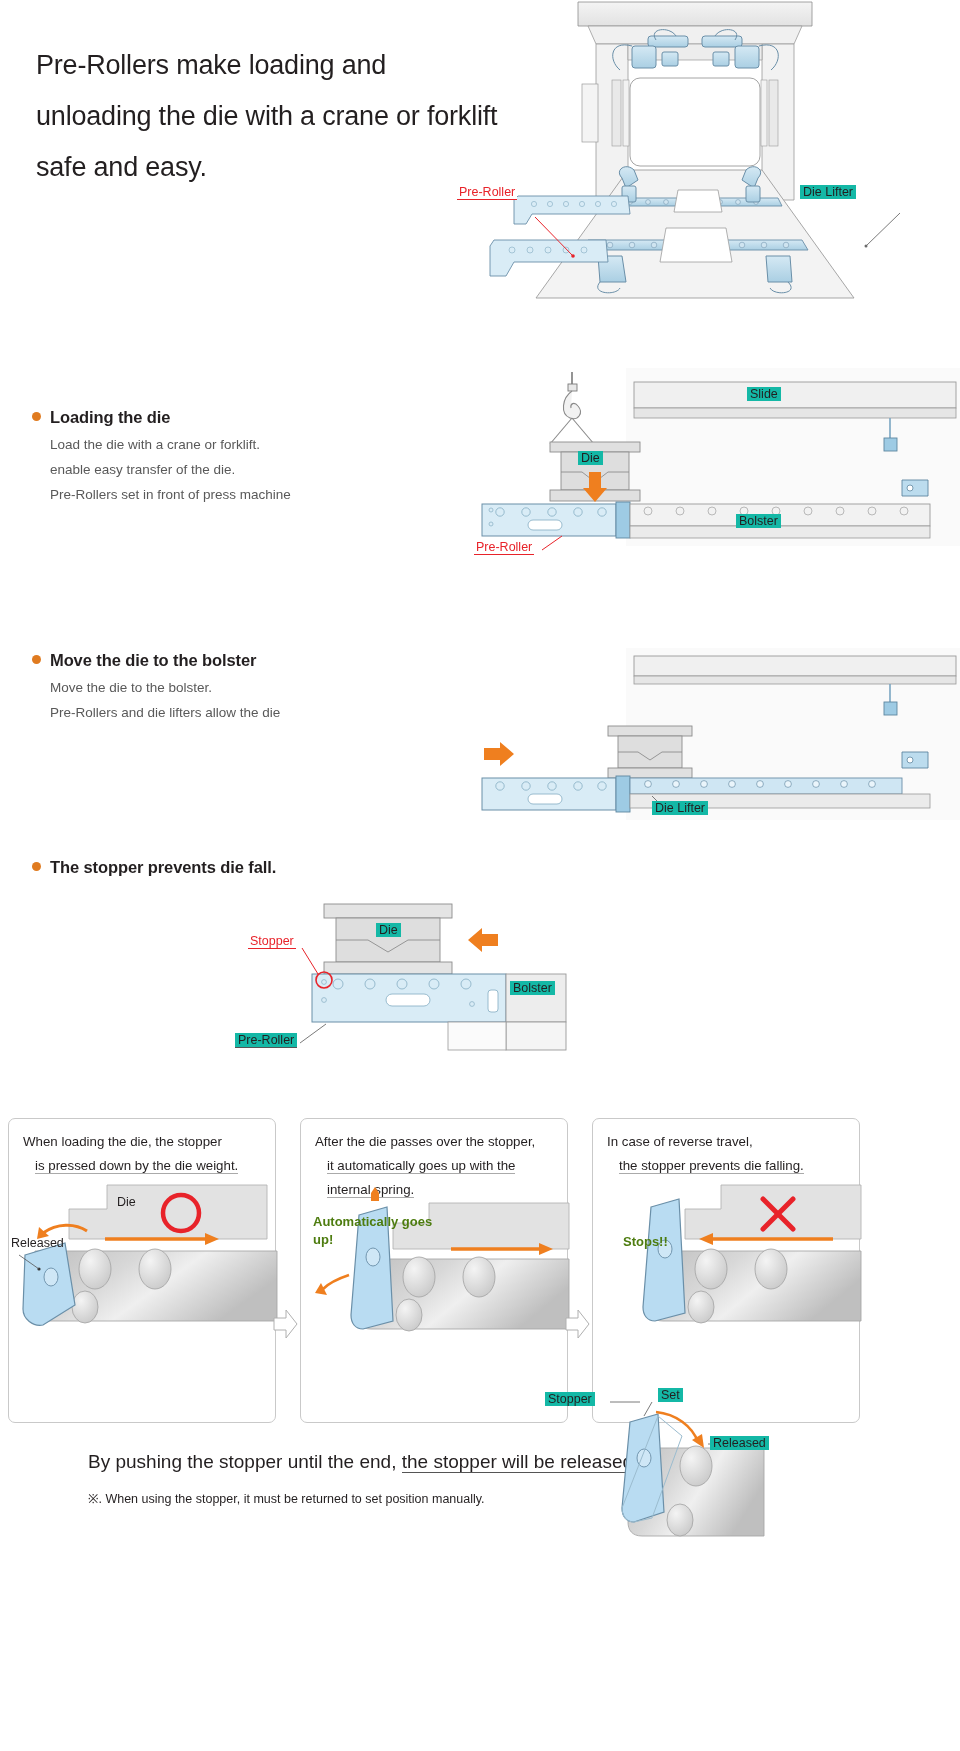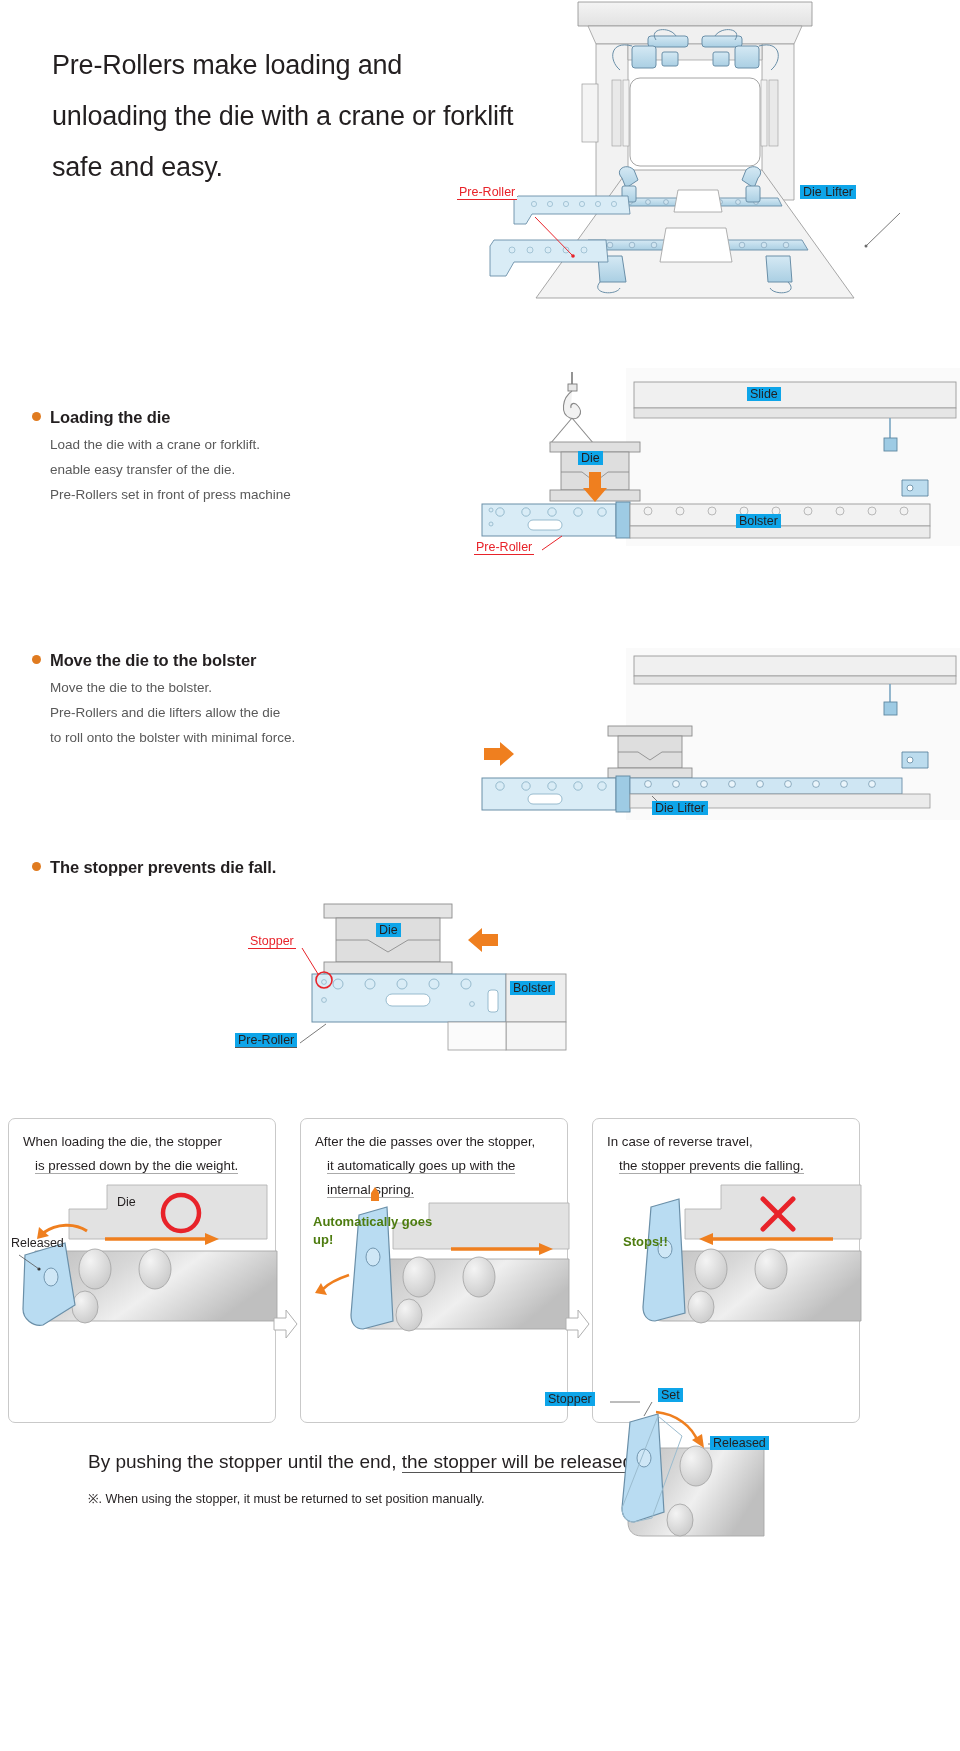--- a/index.html
+++ b/index.html
@@ -8,36 +8,36 @@
     width:960px; height:1751px; position:relative;
     background:#ffffff;
     font-family:"Liberation Sans", sans-serif;
     color:#231f20;
     overflow:hidden;
   }
   .abs { position:absolute; }
 
   
   #headline {
-    left:52px; top:40px; width:470px;
+    left:36px; top:40px; width:470px;
     font-size:27px; line-height:51px; font-weight:400; color:#231f20;
     letter-spacing:-0.2px;
   }
 
   
   .sec-head { font-size:16.5px; font-weight:700; color:#231f20; letter-spacing:-0.1px; }
   .bullet-dot {
     width:9px; height:9px; border-radius:50%; background:#e07b20;
     display:inline-block; margin-right:9px; vertical-align:2px;
   }
   .sec-body { font-size:13.5px; line-height:25px; color:#595959; margin-top:5px; }
 
   
   .lbl {
-    font-size:12.5px; color:#231f20; background:#0ea5e9;
+    font-size:12.5px; color:#231f20; background:#14b8a6;
     padding:0 3px; white-space:nowrap;
   }
   .lbl-red { color:#e8232a; font-size:12.5px; background:#fff; padding:0 2px; white-space:nowrap; }
   .lbl-u { border-bottom:1px solid #555; }
   .lbl-ur { border-bottom:1px solid #e8232a; }
   svg { display:block; overflow:visible; }
 
   
   .panel {
     position:absolute; top:1118px; width:268px; height:305px;
@@ -253,21 +253,20 @@
   <span class="abs lbl-red lbl-ur" style="left:8px; top:172px;">Pre-Roller</span>
 </div>
 
 <div class="abs" style="left:32px; top:651px; width:410px;">
   <div class="sec-head">
     <span class="bullet-dot"></span><span>Move the die to the bolster</span>
   </div>
   <div class="sec-body" style="margin-left:18px;">
     <div>Move the die to the bolster.</div>
     <div>Pre-Rollers and die lifters allow the die</div>
-    <div>to roll onto the bolster with minimal force.</div>
   </div>
 </div>
 
 <div class="abs" style="left:466px; top:648px; width:494px; height:180px;">
   <svg width="494" height="180" viewBox="0 0 494 180">
     <rect x="160" y="0" width="334" height="172" fill="#fafafa"></rect>
 
     <rect x="168" y="8" width="322" height="20" fill="#f0f0f0" stroke="#9a9a9a" stroke-width="0.9"></rect>
     <rect x="168" y="28" width="322" height="8" fill="#e6e6e6" stroke="#9a9a9a" stroke-width="0.8"></rect>
     <line x1="424" y1="36" x2="424" y2="54" stroke="#7aa6c2" stroke-width="1.6"></line>

